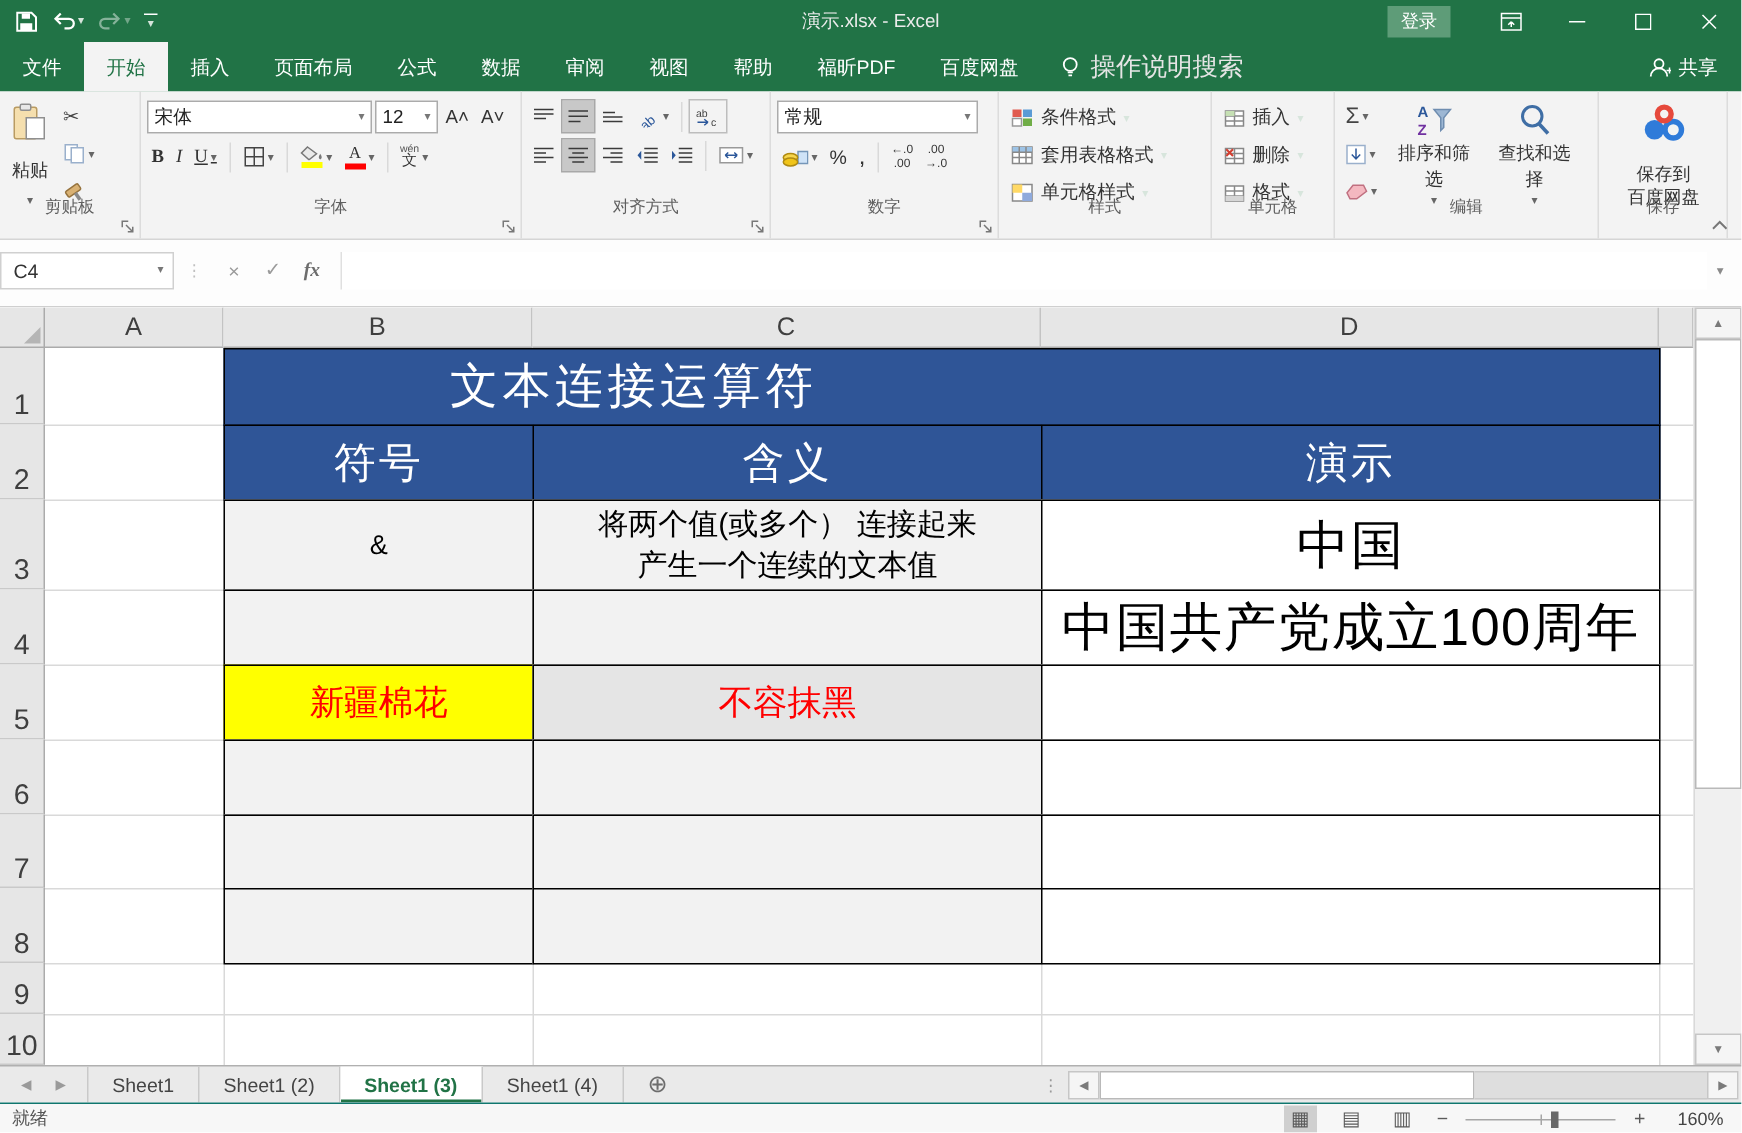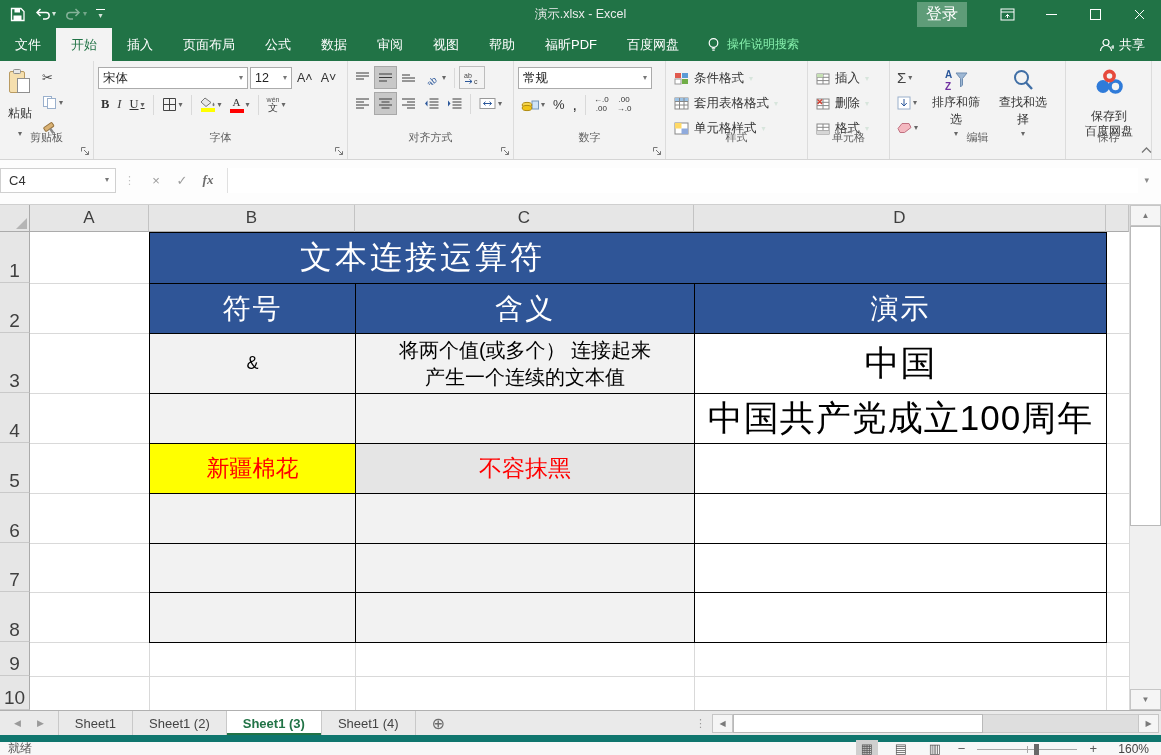--- a/index.html
+++ b/index.html
@@ -7,28 +7,28 @@
   body { position: relative; font-family: "Liberation Sans", "DejaVu Sans", sans-serif; background: #fff; }
 
   
   .titlebar { position: absolute; top:0; left:0; width:1161px; height:28px; background:#217346; display:flex; align-items:center; }
   .qat { display:flex; align-items:center; gap:9px; padding-left:10px; z-index:2; }
   .qat .qbtn { display:flex; align-items:center; gap:1px; }
   .caret { font-size:8px; color:#d7e5dc; line-height:1; }
   .dim { opacity:.45; }
   .doc-title { position:absolute; left:0; right:0; top:0; height:28px; line-height:28px; text-align:center; font-size:12.5px; color:#ececec; pointer-events:none; }
   .winctl { margin-left:auto; display:flex; align-items:center; height:28px; z-index:2; }
-  .login-chip { background:#5e9c78; color:#fff; font-size:16px; padding:2px 9px; margin-right:18px; cursor:pointer; }
+  .login-chip { background:#5e9c78; color:#fff; font-size:12px; padding:2px 9px; margin-right:18px; cursor:pointer; }
   .wbtn { width:44px; height:28px; display:flex; align-items:center; justify-content:center; color:#fff; font-size:13px; cursor:pointer; }
 
   
   .tabrow { position:absolute; top:28px; left:0; width:1161px; height:33px; background:#217346; display:flex; align-items:stretch; }
   .rtab { padding:0 15px; display:flex; align-items:center; font-size:13px; color:#fff; cursor:pointer; white-space:nowrap; }
   .rtab.active { background:#f3f3f3; color:#217346; }
-  .tellme { display:flex; align-items:center; gap:6px; color:#86efac; font-size:12px; padding:0 12px; cursor:text; }
+  .tellme { display:flex; align-items:center; gap:6px; color:#e5e5e5; font-size:17px; padding:0 12px; cursor:text; }
   .share { margin-left:auto; display:flex; align-items:center; gap:5px; color:#fff; font-size:13px; padding:0 16px; cursor:pointer; }
 
   
   .ribbon { position:absolute; top:61px; left:0; width:1161px; height:99px; background:#f3f3f3; border-bottom:1px solid #d5d5d5; display:flex; align-items:stretch; }
   .rgroup { position:relative; display:flex; flex-direction:column; border-right:1px solid #dcdcdc; padding:3px 3px 16px 4px; flex:0 0 auto; }
   .rg-label { position:absolute; left:0; right:0; bottom:14px; text-align:center; font-size:11px; color:#5f5f5f; }
   .launcher { position:absolute; right:3px; bottom:3px; cursor:pointer; }
   .rg-body { flex:1; display:flex; align-items:flex-start; gap:3px; }
   .rbig { display:flex; flex-direction:column; align-items:center; justify-content:space-between; height:76px; padding:4px 3px 2px; font-size:12px; color:#333; cursor:pointer; text-align:center; }
   .rbig .caret { color:#666; }
@@ -88,21 +88,21 @@
   .stab { display:flex; align-items:center; padding:0 16px; border-right:1px solid #c9c9c9; cursor:pointer; white-space:nowrap; }
   .stab.active { background:#fff; color:#217346; font-weight:bold; box-shadow:inset 0 -2px 0 #217346; }
   .newsheet { display:flex; align-items:center; padding:0 16px; color:#6d6d6d; font-size:16px; cursor:pointer; }
   .hscroll { margin-left:auto; display:flex; align-items:center; padding-right:2px; }
   .sdots { color:#9a9a9a; font-size:11px; padding:0 6px; cursor:col-resize; }
   .scrollbox { width:21px; height:19px; background:#f5f5f5; border:1px solid #c6c6c6; display:flex; align-items:center; justify-content:center; color:#7a7a7a; font-size:8px; cursor:pointer; }
   .hthumb { width:250px; height:19px; background:#fff; border:1px solid #b9b9b9; cursor:grab; }
   .htrack { width:155px; height:19px; background:#dedede; border-top:1px solid #c9c9c9; border-bottom:1px solid #c9c9c9; }
 
   
-  .statusbar { position:absolute; top:735px; left:0; width:1161px; height:20px; background:#f7f7f7; border-top:7px solid #0f766e; display:flex; align-items:center; font-size:12px; color:#555; }
+  .statusbar { position:absolute; top:735px; left:0; width:1161px; height:20px; background:#f7f7f7; border-top:1px solid #0f766e; display:flex; align-items:center; font-size:12px; color:#555; }
   .sb-mode { padding-left:8px; }
   .sb-right { margin-left:auto; display:flex; align-items:center; gap:12px; padding-right:12px; }
   .viewbtn { width:22px; height:18px; display:flex; align-items:center; justify-content:center; font-size:13px; color:#5a5a5a; cursor:pointer; }
   .viewbtn.sel { background:#cfcfcf; }
   .zctl { font-size:13px; color:#5a5a5a; cursor:pointer; }
   .ztrack { position:relative; width:100px; height:14px; cursor:pointer; }
   .zline { position:absolute; top:7px; left:0; right:0; height:1px; background:#a6a6a6; }
   .ztick { position:absolute; left:50px; top:4px; width:1px; height:7px; background:#a6a6a6; }
   .zhandle { position:absolute; left:57px; top:2px; width:5px; height:11px; background:#686868; cursor:grab; }
   .sb-zoom { width:40px; text-align:right; color:#444; cursor:pointer; }

